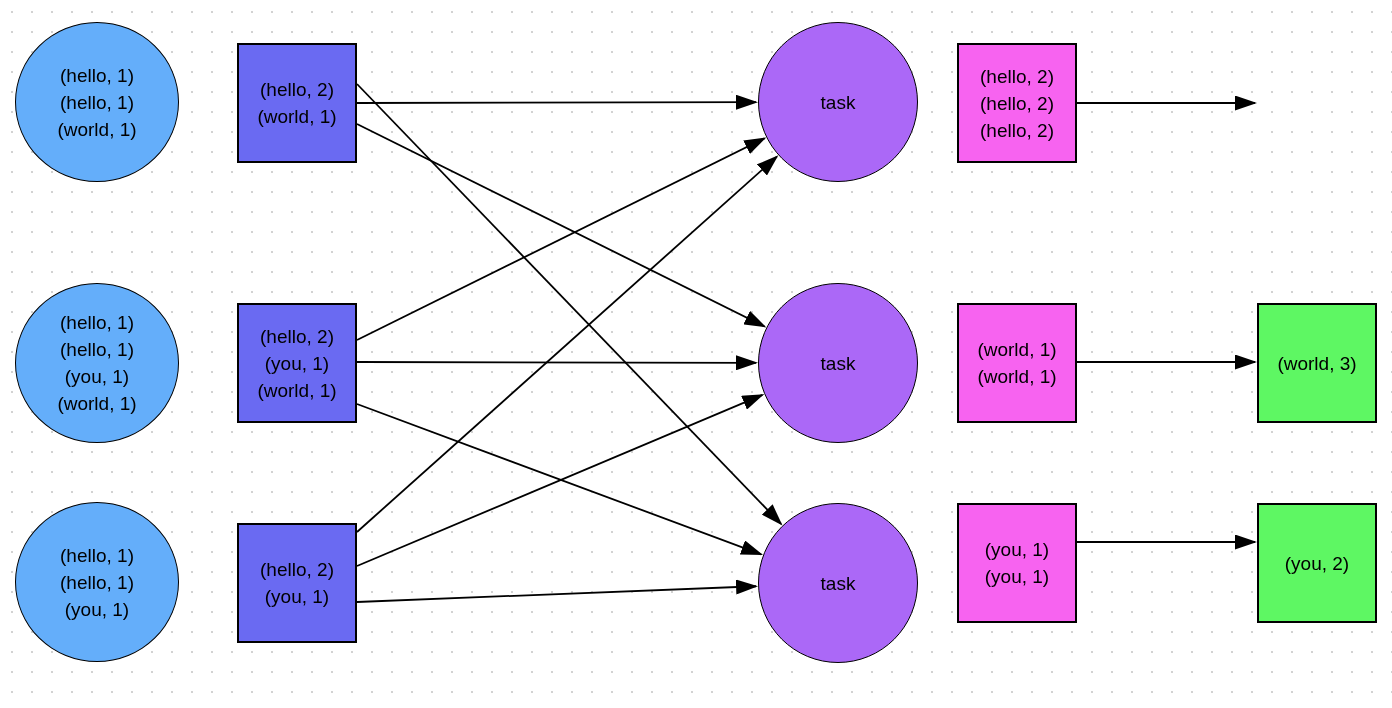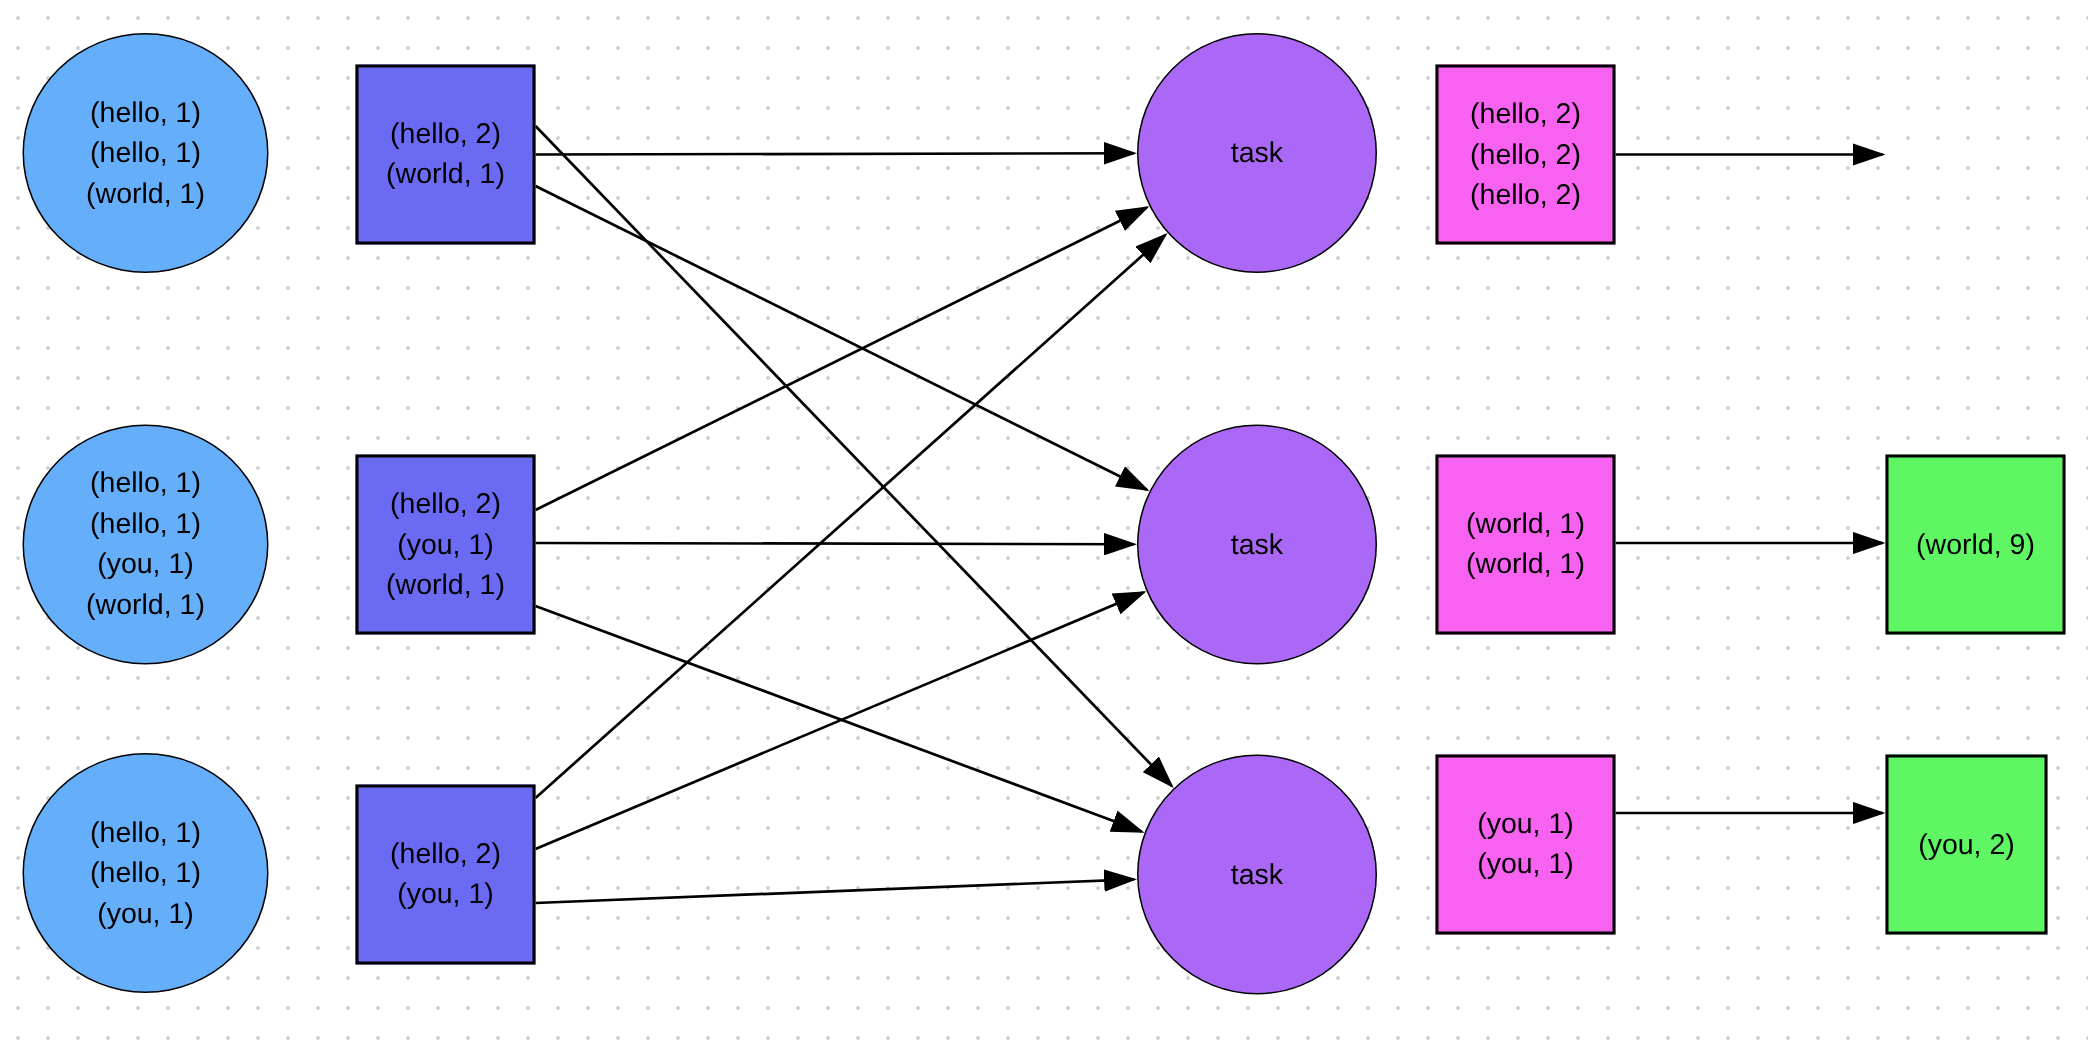--- a/index.html
+++ b/index.html
@@ -63,21 +63,21 @@
   #task1 { left: 758px; top: 22px;  width: 160px; height: 160px; }
   #task2 { left: 758px; top: 283px; width: 160px; height: 160px; }
   #task3 { left: 758px; top: 503px; width: 160px; height: 160px; }
   
   #shuffle1 { left: 957px; top: 43px;  width: 120px; height: 120px; }
   #shuffle2 { left: 957px; top: 303px; width: 120px; height: 120px; }
   #shuffle3 { left: 957px; top: 503px; width: 120px; height: 120px; }
   
   #reduce1 { left: 1257px; top: 43px;  width: 120px; height: 120px; }
   #reduce2 { left: 1257px; top: 303px; width: 120px; height: 120px; }
-  #reduce3 { left: 1257px; top: 503px; width: 108px; height: 120px; }
+  #reduce3 { left: 1257px; top: 503px; width: 120px; height: 120px; }
 </style>
 </head>
 <body>
 
 <div class="canvas">
 
   <svg class="edges-layer" width="1392" height="708" viewBox="0 0 1392 708" xmlns="http://www.w3.org/2000/svg">
     <defs>
       <marker id="arrowhead" markerUnits="userSpaceOnUse" markerWidth="22" markerHeight="15" refX="20" refY="7.5" orient="auto">
         <path d="M0,0 L22,7.5 L0,15 z" fill="#000000"></path>
@@ -148,19 +148,19 @@
   <div id="shuffle2" class="node rect node-shuffle">
     <div>(world, 1)</div>
     <div>(world, 1)</div>
   </div>
   <div id="shuffle3" class="node rect node-shuffle">
     <div>(you, 1)</div>
     <div>(you, 1)</div>
   </div>
 
   <div id="reduce2" class="node rect node-reduce">
-    <div>(world, 9)</div>
+    <div>(world, 3)</div>
   </div>
   <div id="reduce3" class="node rect node-reduce">
     <div>(you, 2)</div>
   </div>
 
 </div>
 
 </body></html>

